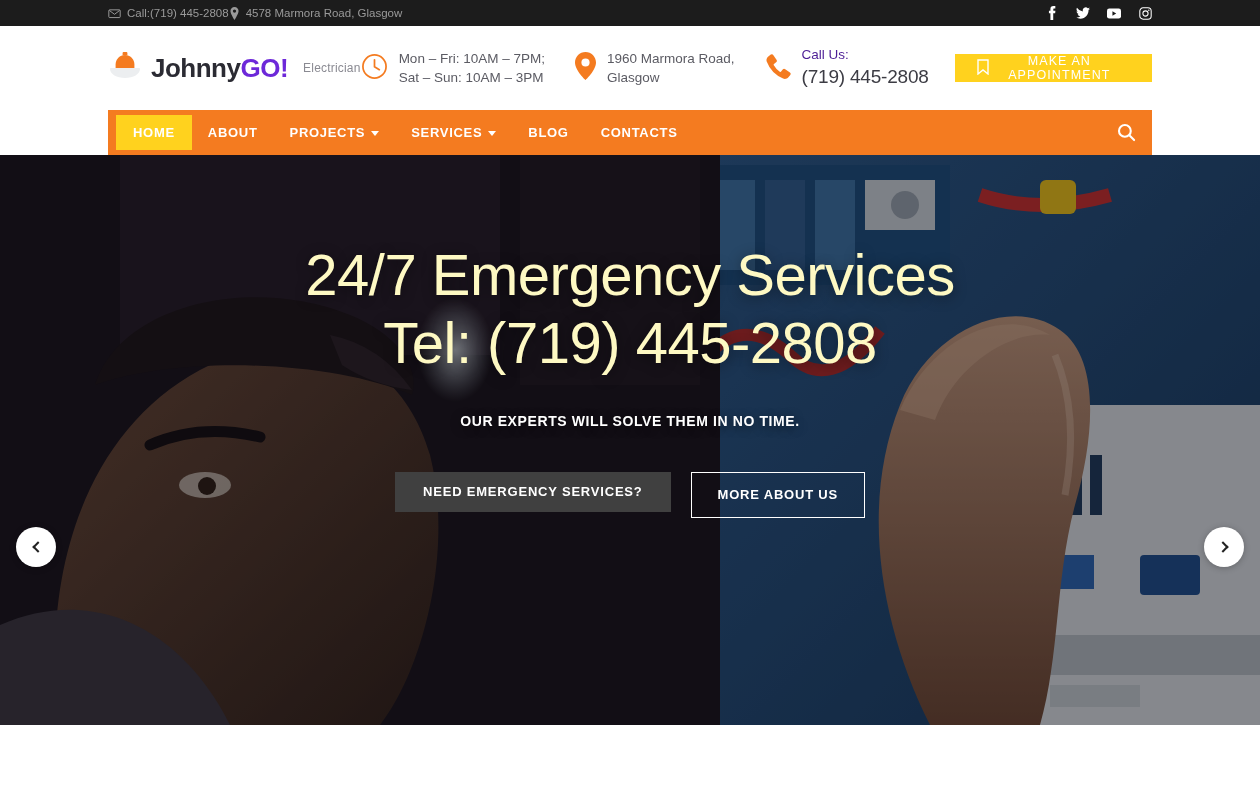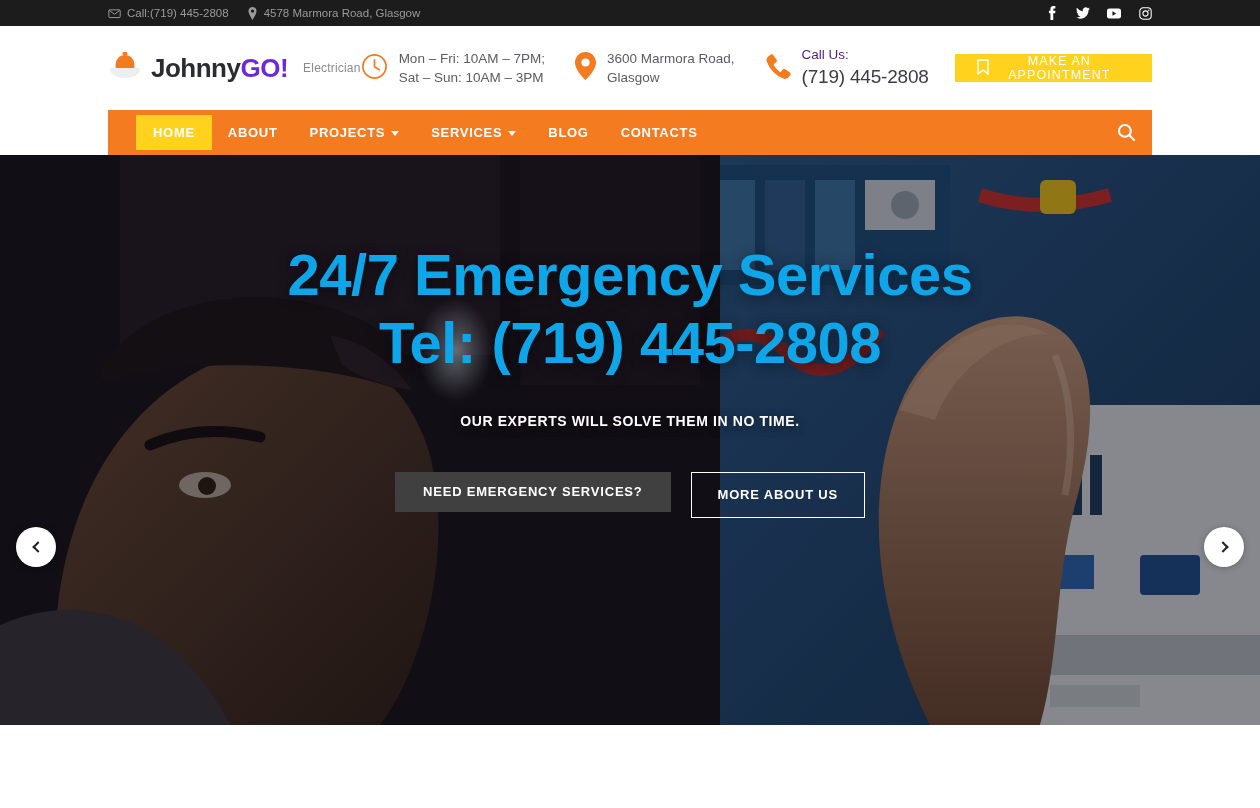--- a/index.html
+++ b/index.html
@@ -9,21 +9,21 @@
     background:#fff; color:#333;
     -webkit-font-smoothing:antialiased;
   }
 
   
   .topbar {
     height:26px; background:#1c1c1c; color:#9a9a9a;
     display:flex; align-items:center; font-size:11.5px;
     padding:0 110px 0 0; position:relative;
   }
-  .topbar-left { display:flex; align-items:center; gap:18px; margin-left:108px; }
+  .topbar-left { display:flex; align-items:center; margin-left:108px; }
   .tb-item { display:flex; align-items:center; gap:6px; white-space:nowrap; }
   .tb-item svg { display:block; }
   .topbar-social { position:absolute; right:108px; display:flex; align-items:center; gap:17px; }
   .topbar-social .soc { width:14px; height:14px; display:flex; align-items:center; justify-content:center; color:#fff; cursor:pointer; }
 
   
   .header {
     height:84px; background:#fff; display:flex; align-items:center;
     padding-left:108px; padding-right:108px; position:relative;
   }
@@ -43,38 +43,38 @@
     height:28px; padding:0 22px; display:flex; align-items:center; gap:0;
     font-size:12.5px; letter-spacing:1.1px; font-weight:500; margin-left:26px;
   }
 
   
   .navwrap { position:relative; height:45px; }
   .nav {
     position:absolute; left:108px; right:108px; top:0; height:45px;
     background:#f47b20; display:flex; align-items:center; z-index:20;
   }
-  .nav-items { display:flex; align-items:stretch; height:45px; padding-left:28px; }
+  .nav-items { display:flex; align-items:stretch; height:45px; padding-left:8px; }
   .nav-item {
     display:flex; align-items:center; gap:6px; color:#fff; cursor:pointer;
     font-size:13px; letter-spacing:0.7px; font-weight:bold; padding:0 16px;
   }
   .nav-item.active { background:#ffd21e; margin:5px 0; padding:0 17px; }
   .caret { width:0;height:0;border-left:4px solid transparent;border-right:4px solid transparent;border-top:5px solid #fff; margin-top:2px;}
   .nav-search { margin-left:auto; margin-right:16px; cursor:pointer; display:flex; }
 
   
   .hero { position:relative; height:570px; overflow:hidden; background:#0d0d12; }
   .hero-bg { position:absolute; inset:0; }
   .hero-overlay { position:absolute; inset:0; background:rgba(12,10,14,0.42); }
   .hero-content {
     position:absolute; left:0; right:0; top:86px; text-align:center; z-index:5;
   }
   .hero-h1 {
-    color:#0ea5e9; font-size:58px; font-weight:bold; line-height:1.17;
+    color:#fef9c3; font-size:58px; font-weight:normal; line-height:1.17;
     letter-spacing:-0.5px; text-shadow:0 2px 14px rgba(0,0,0,.45);
   }
   .hero-sub {
     color:#fff; font-size:14px; font-weight:bold; letter-spacing:0.6px;
     margin-top:36px; text-shadow:0 2px 10px rgba(0,0,0,.5);
   }
   .hero-btns { margin-top:43px; display:flex; justify-content:center; gap:20px; }
   .btn-primary {
     background:#404040; color:#fff; border:none; cursor:pointer;
     height:40px; padding:0 28px; font-size:13px; font-weight:bold; letter-spacing:0.8px;
@@ -172,21 +172,21 @@
       </div>
     </div>
 
     <div class="hdr-block">
       <span>
         <svg width="21" height="28" viewBox="0 0 21 28" fill="#f47b20">
           <path d="M10.5 0C4.7 0 0 4.7 0 10.5 0 18.4 10.5 28 10.5 28S21 18.4 21 10.5C21 4.7 16.3 0 10.5 0zm0 14.6a4.1 4.1 0 110-8.2 4.1 4.1 0 010 8.2z"></path>
         </svg>
       </span>
       <div class="txt">
-        <div>3600 Marmora Road,</div>
+        <div>1960 Marmora Road,</div>
         <div>Glasgow</div>
       </div>
     </div>
 
     <div class="hdr-block">
       <span>
         <svg width="26" height="27" viewBox="0 0 26 27" fill="#f47b20">
           <path d="M24.6 19.2l-4.4-3a1.9 1.9 0 00-2.5.4l-1.6 2c-.3.4-.9.5-1.3.2a21 21 0 01-6-6.6c-.3-.4-.2-1 .2-1.3l2.1-1.6a1.9 1.9 0 00.4-2.5L8.4 2.2A1.9 1.9 0 005.8 1.6L3.3 3.4C1.7 4.6 1.1 6.7 1.7 8.6a30 30 0 0016.4 17c1.9.7 4 .2 5.3-1.3l1.9-2.4a1.9 1.9 0 00-.7-2.7z"></path>
         </svg>
       </span>

